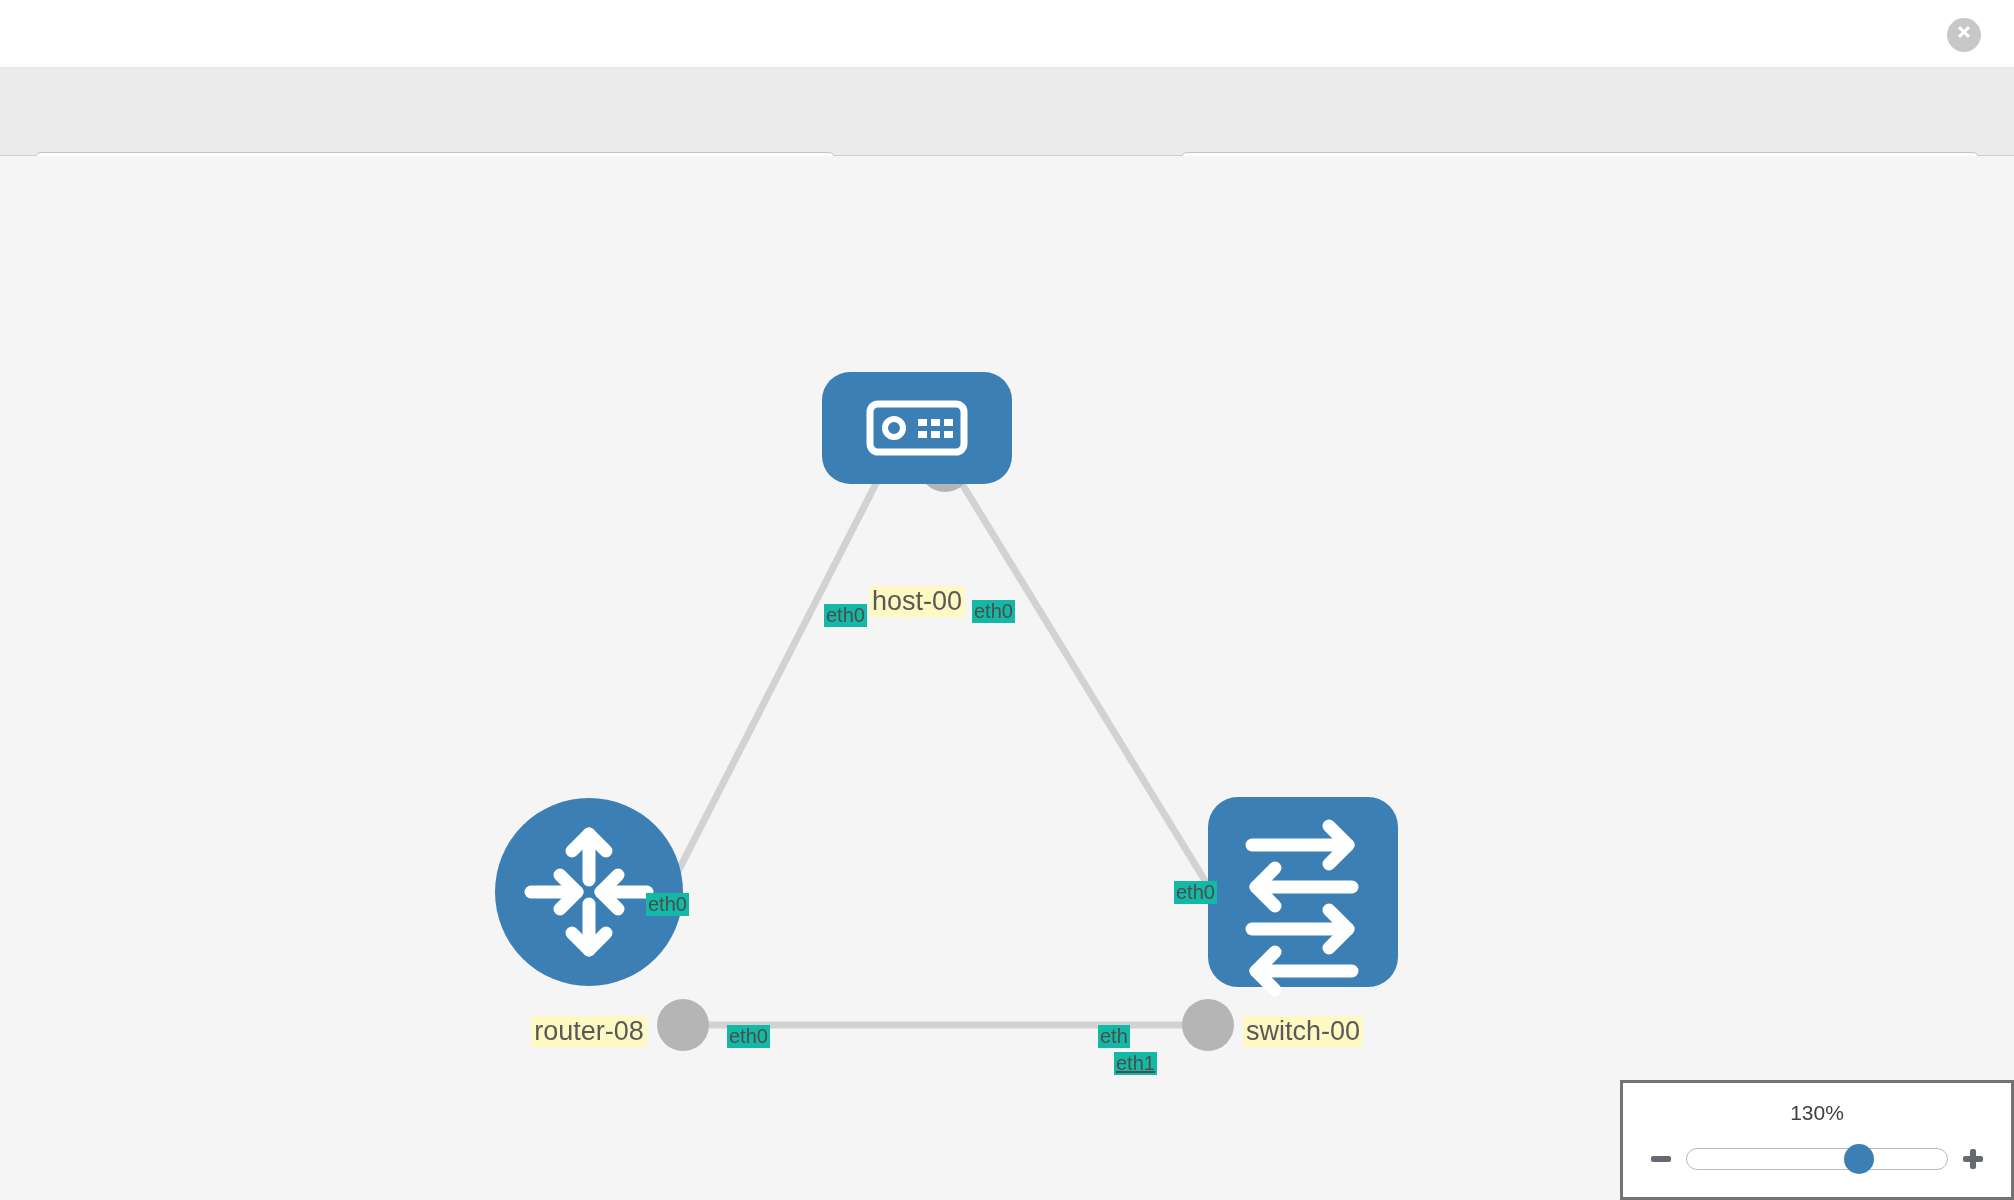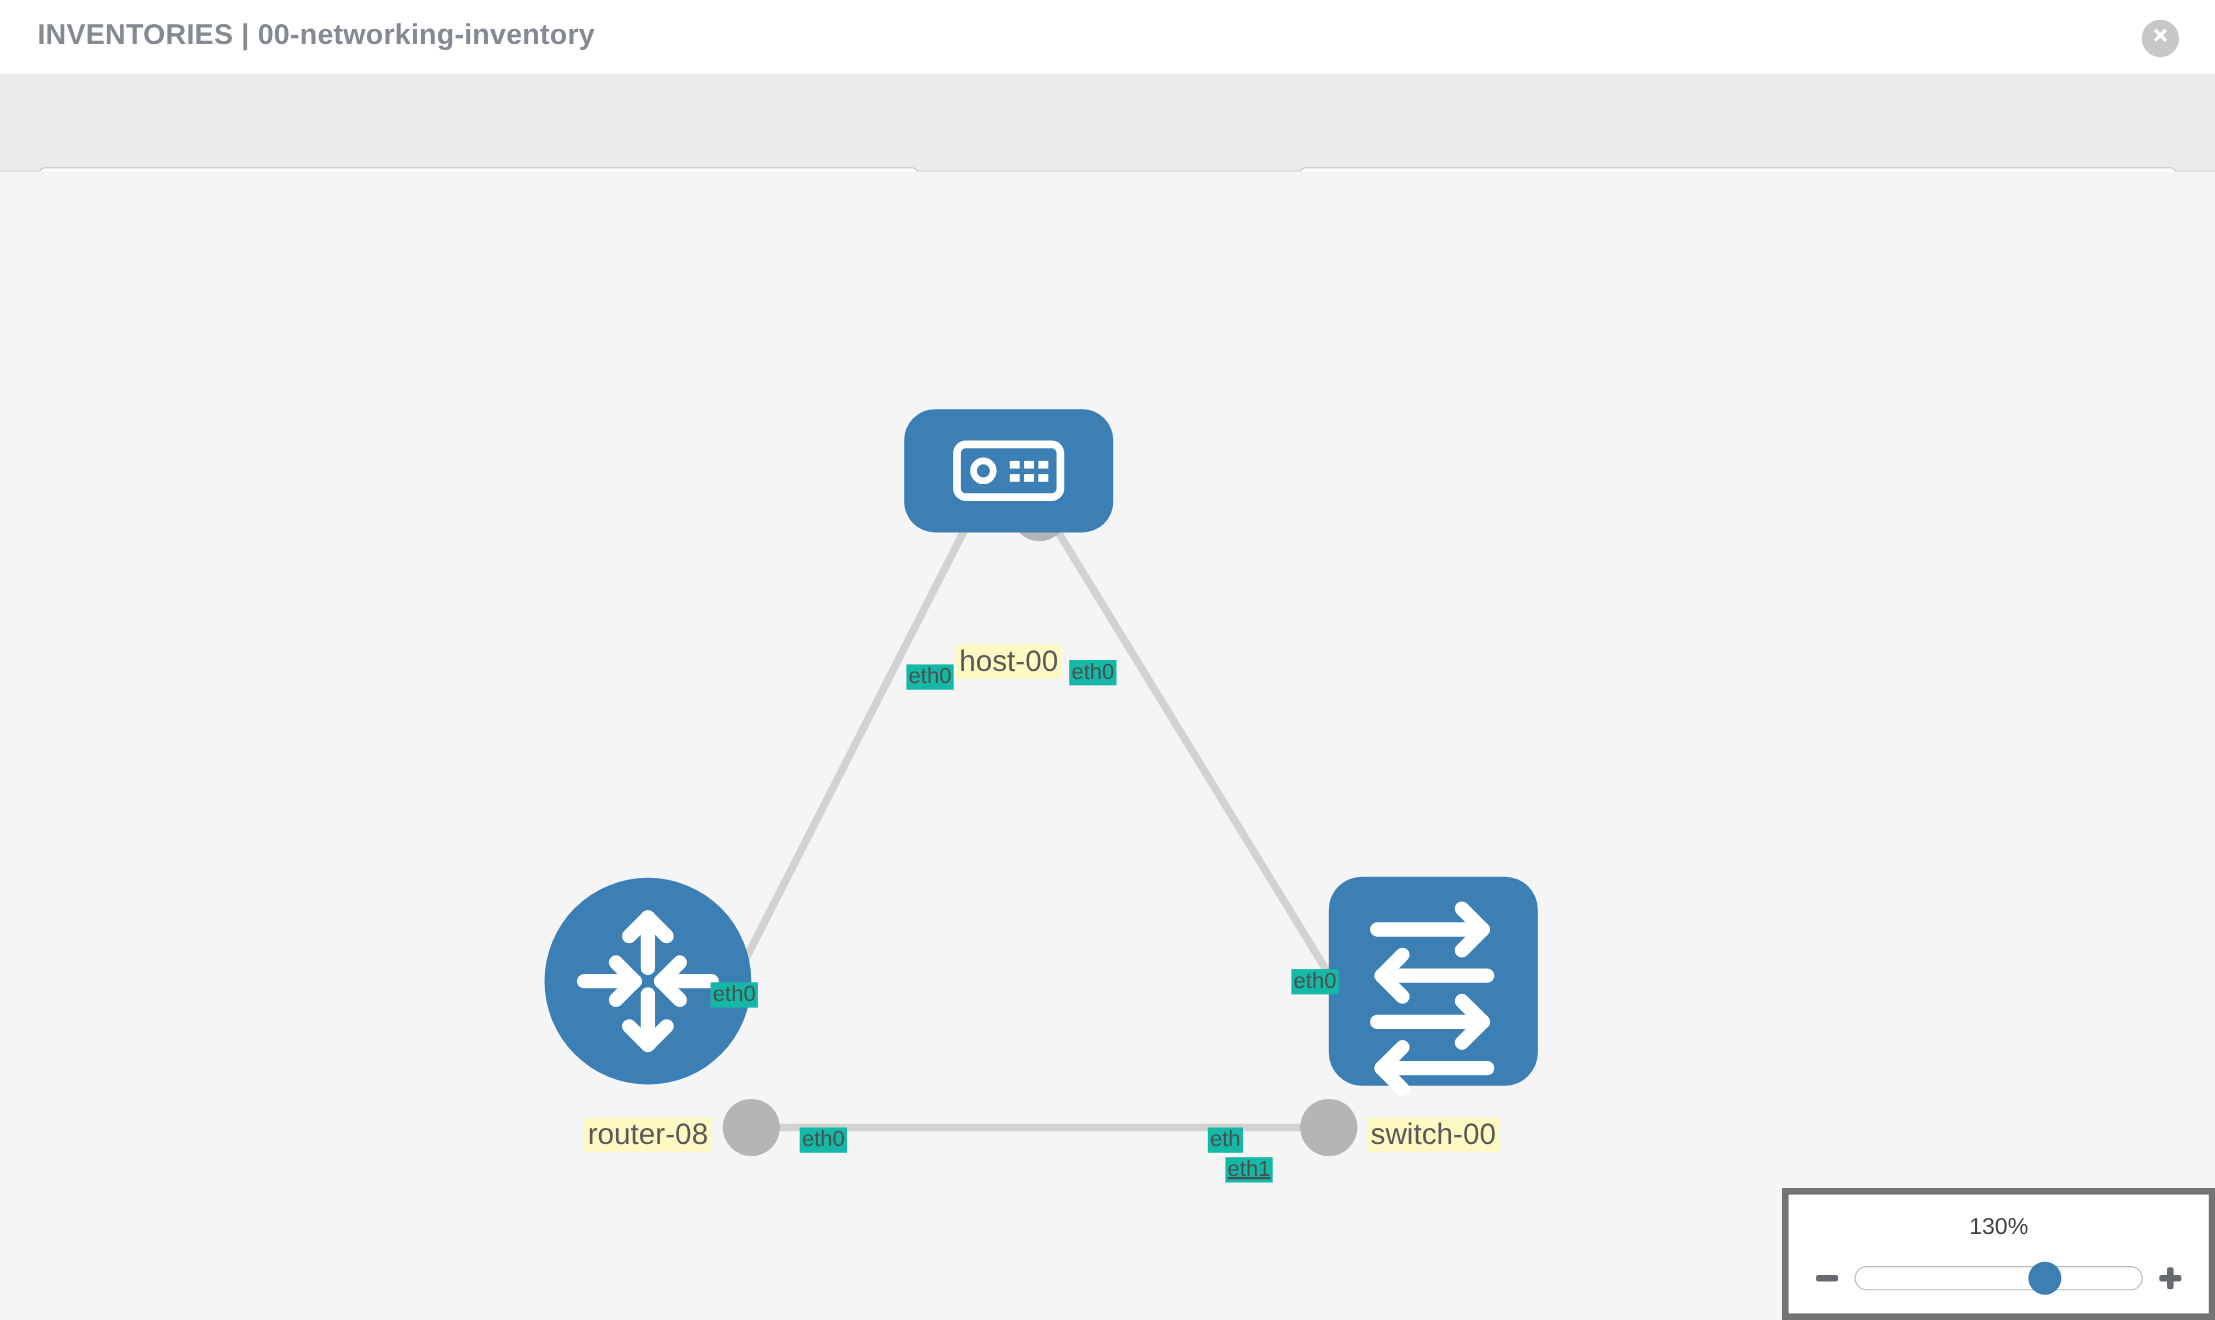--- a/index.html
+++ b/index.html
@@ -121,21 +121,21 @@
     white-space: nowrap;
     line-height: 1.15;
   }
 
   
   .zoom-panel {
     position: absolute;
     left: 1620px; top: 1080px;
     width: 394px; height: 120px;
     background: #ffffff;
-    border: 6px solid #737373;
+    border: 3px solid #737373;
   }
   .zoom-value {
     position: absolute;
     left: 0; right: 0; top: 18px;
     text-align: center;
     font-size: 21px;
     color: #3f3f3f;
   }
   .zoom-row {
     position: absolute;
@@ -172,21 +172,20 @@
     transform: translate(-50%, -50%);
     cursor: grab;
   }
 </style>
 </head>
 <body>
 
 <div id="app">
 
   <div class="header">
-    <div class="header-title">INVENTORIES | 00-networking-inventory</div>
 
     <div class="close-btn">
       <svg width="34" height="34" viewBox="0 0 34 34" aria-hidden="true">
         <path d="M11 10.2 L13.2 8 L17 11.8 L20.8 8 L23 10.2 L19.2 14 L23 17.8 L20.8 20 L17 16.2 L13.2 20 L11 17.8 L14.8 14 Z" fill="#ffffff"></path>
       </svg>
     </div>
   </div>
 
   <div class="toolbar">
 

